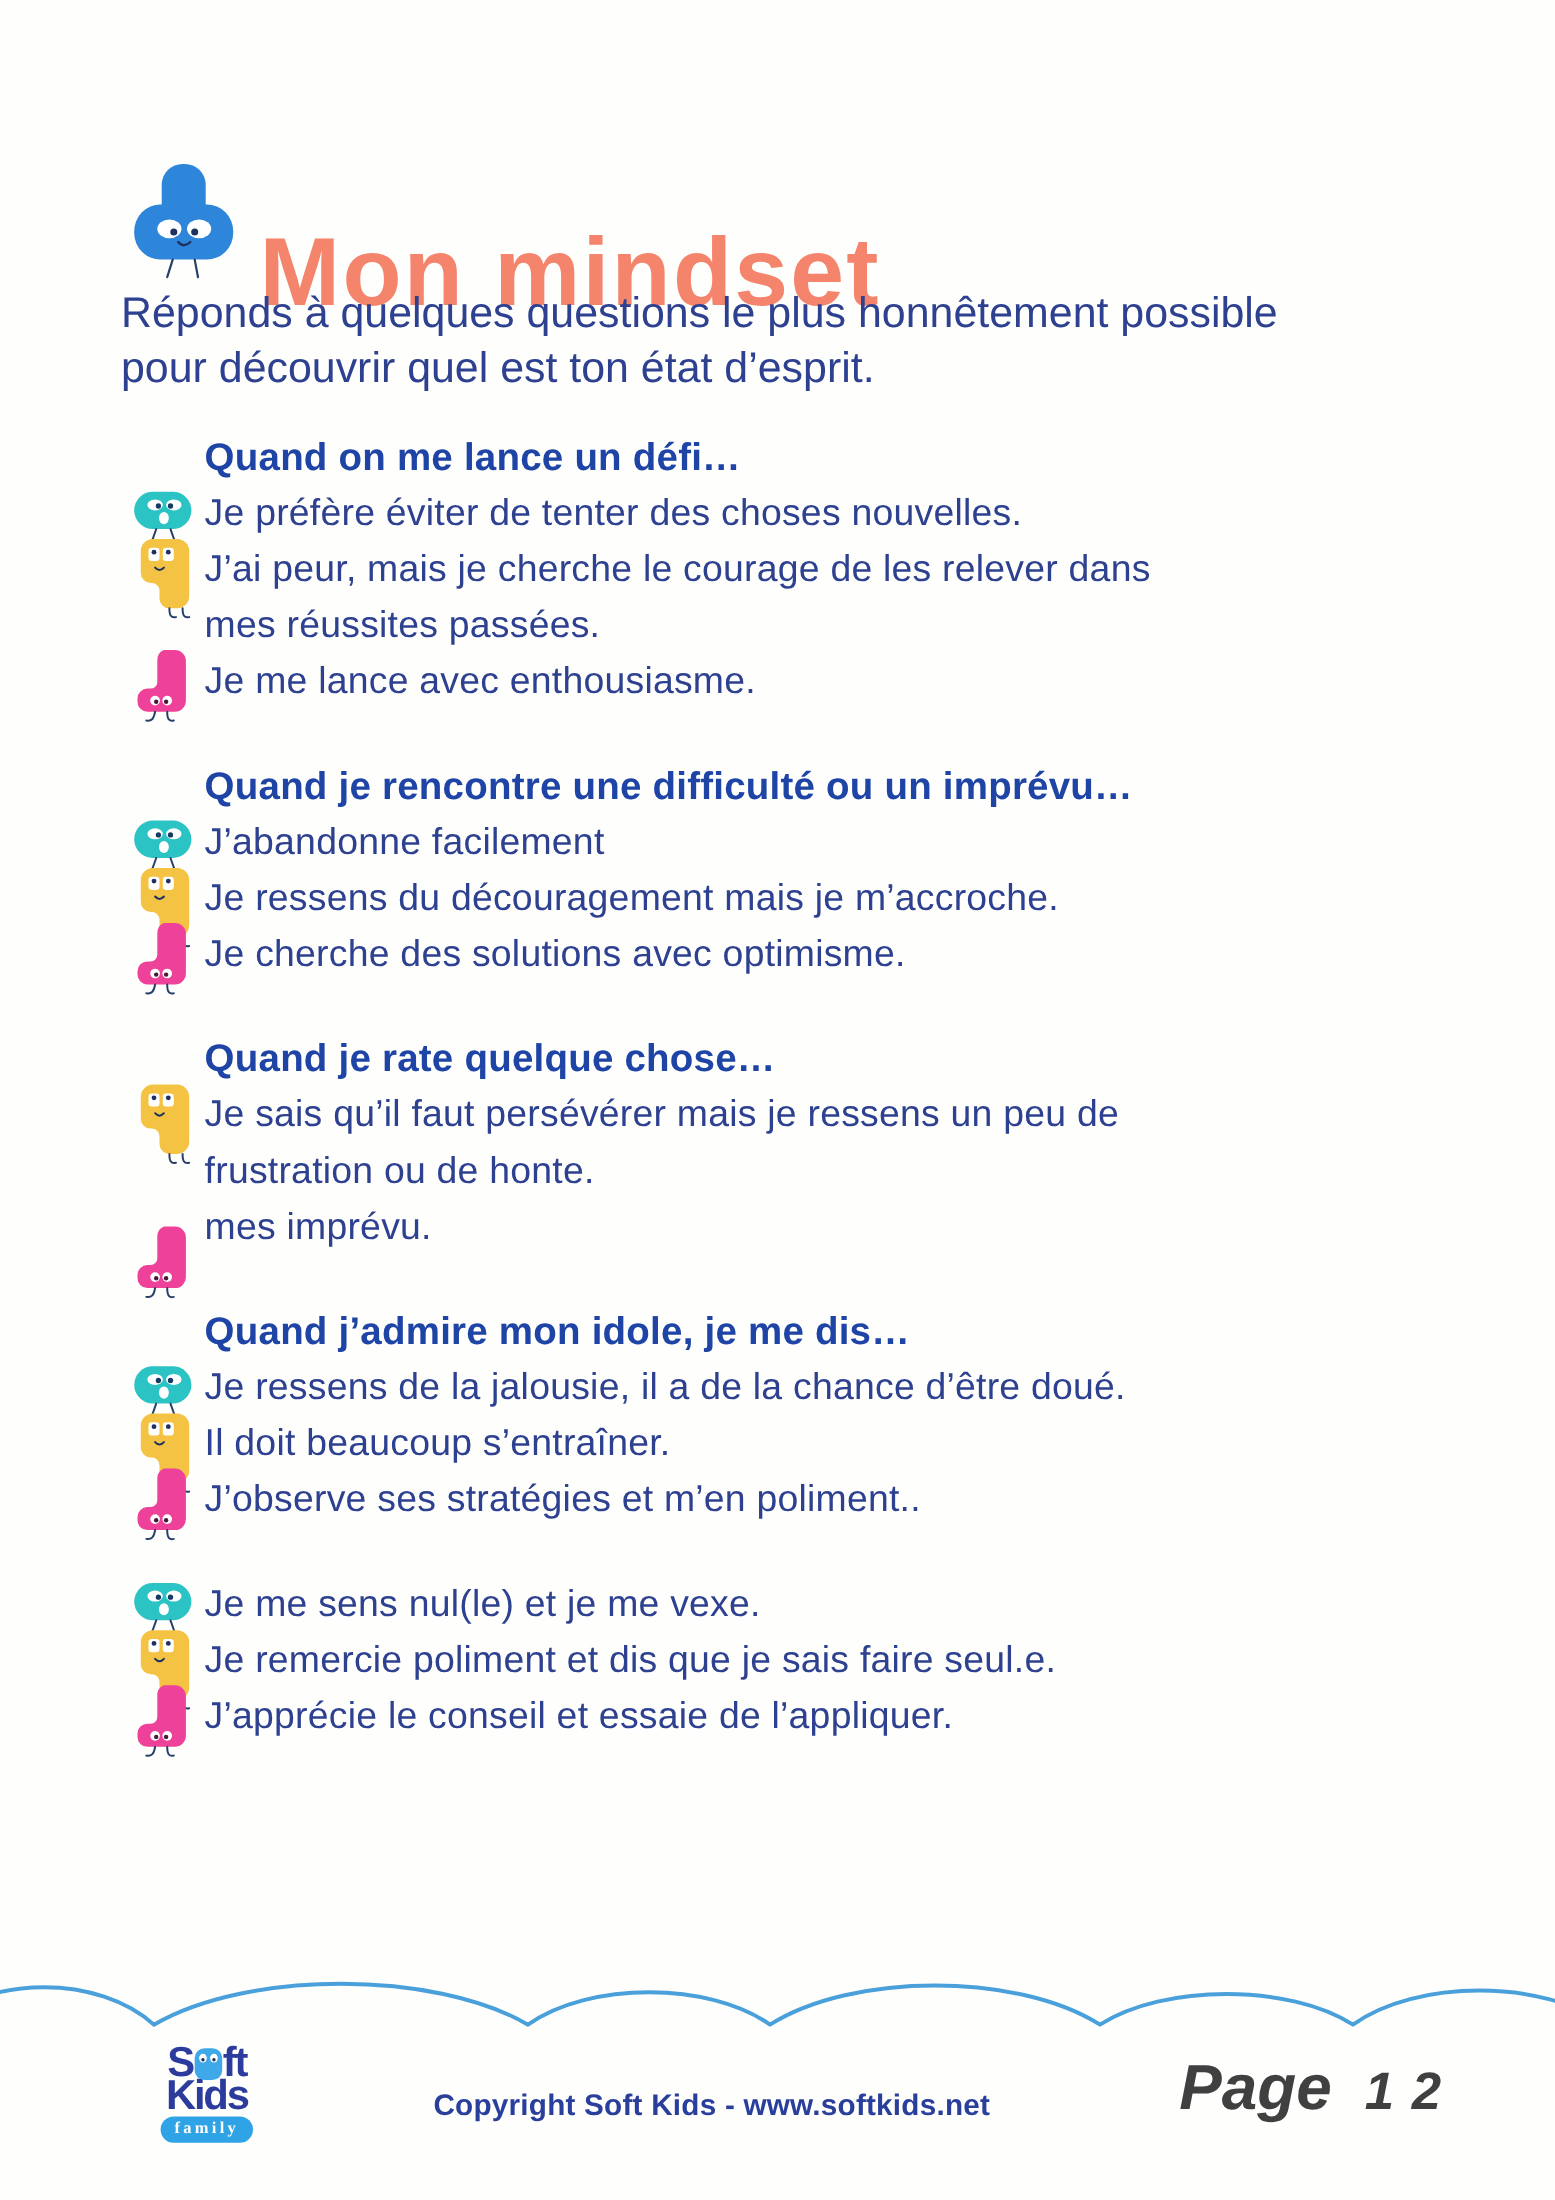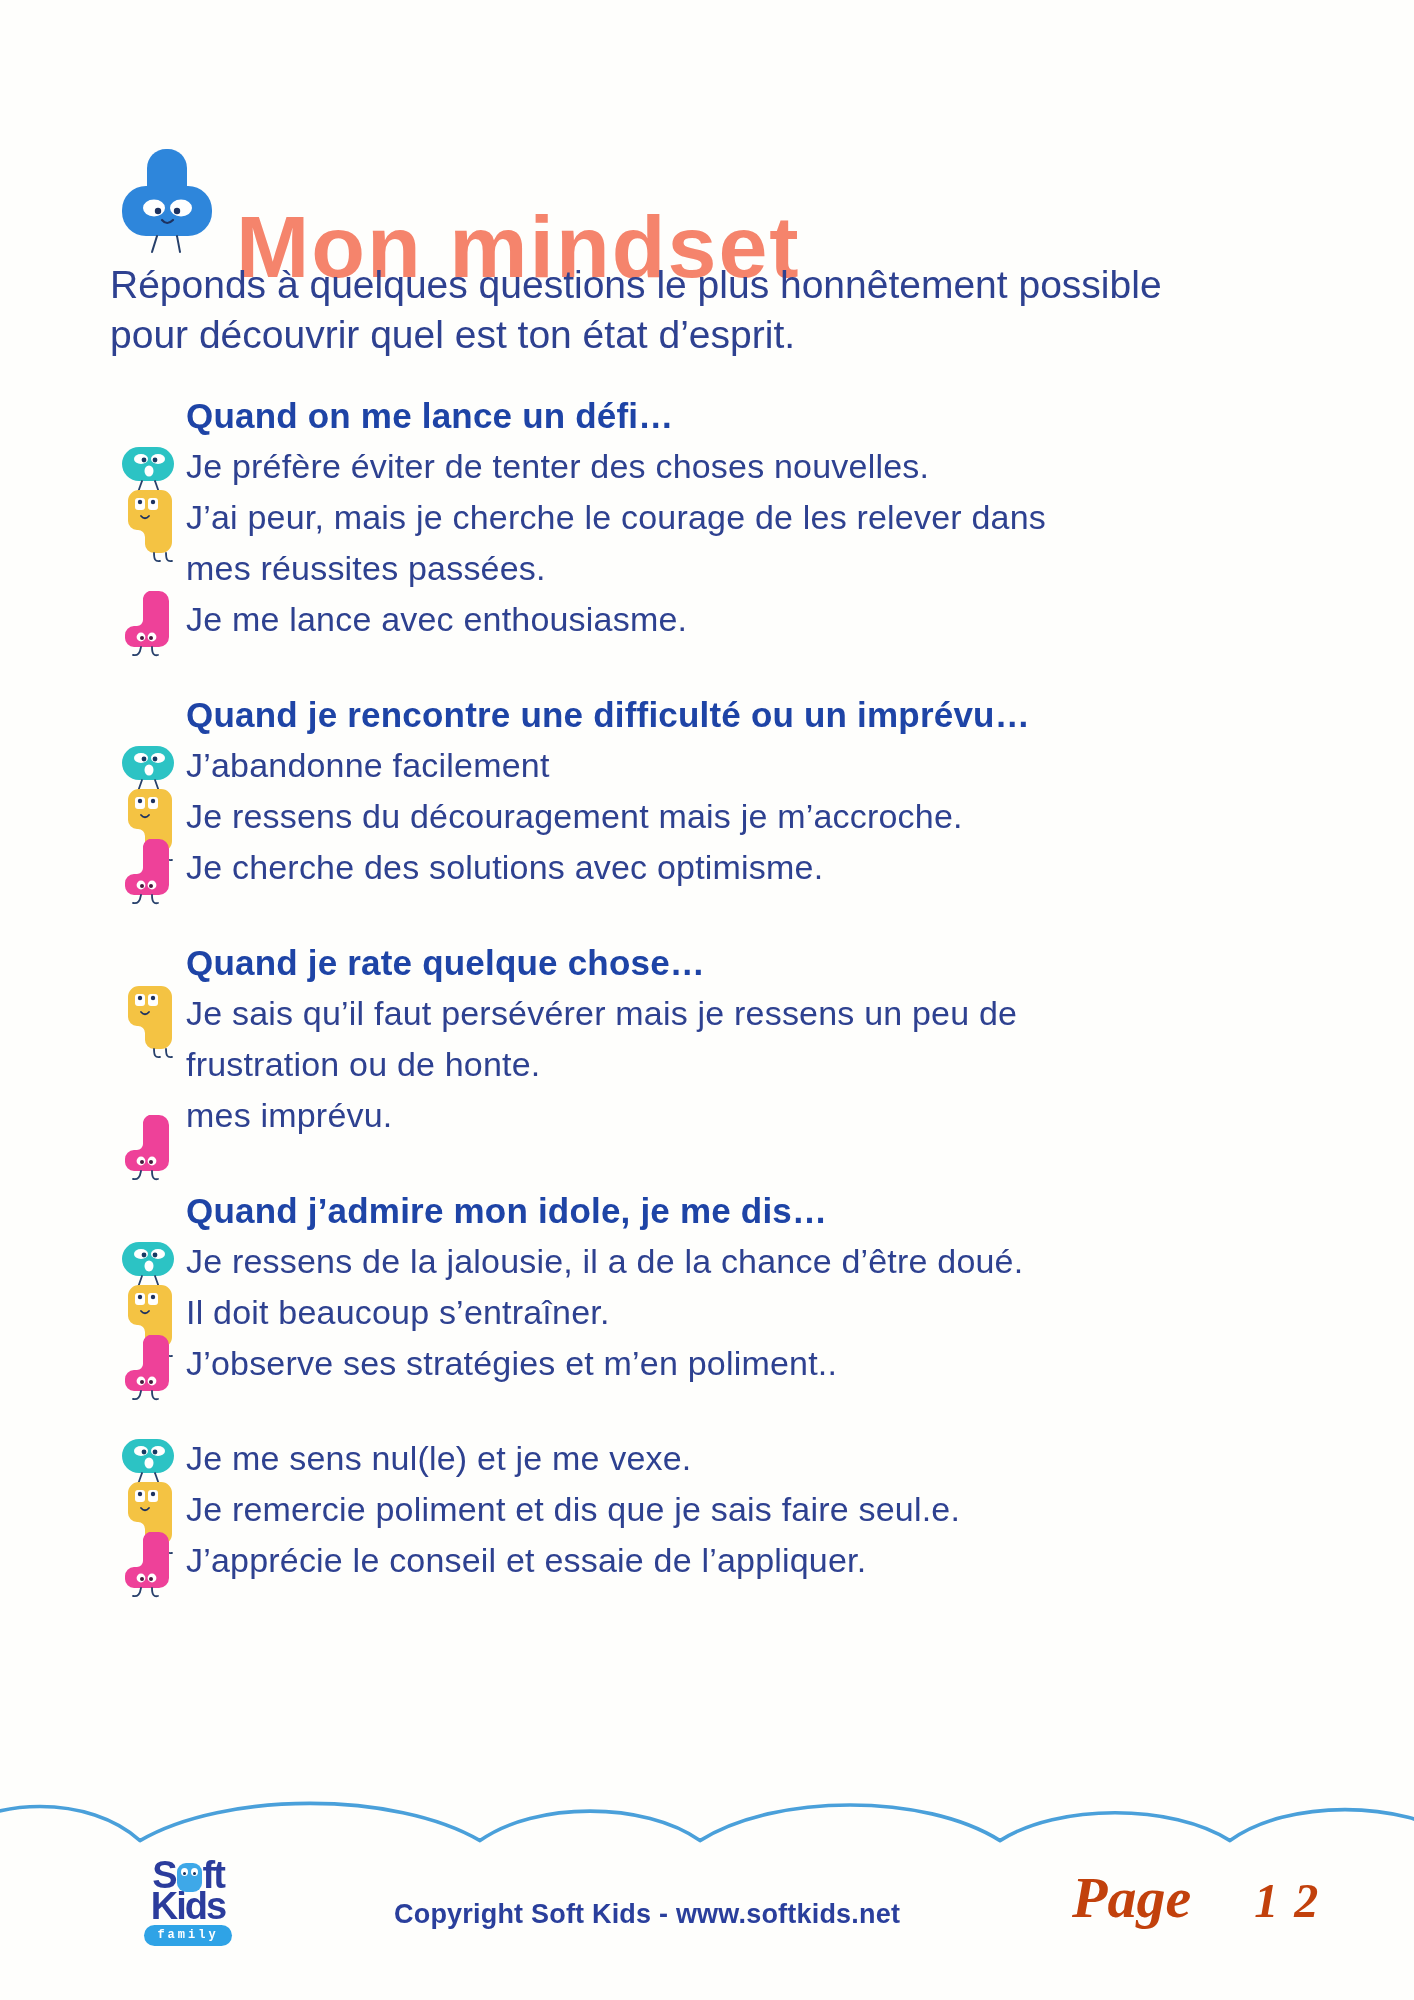--- a/index.html
+++ b/index.html
@@ -33,27 +33,27 @@
   .wave{position:absolute;top:1791px;left:0;width:1414px;height:62px;}
   .logo{position:absolute;top:1861px;left:136px;width:104px;text-align:center;color:#2b3c9c;}
   .logo-word{font-size:38px;font-weight:700;line-height:29px;letter-spacing:-2px;}
   .logo-o{display:inline-block;width:25px;height:29px;background:#3ea8e8;border-radius:9px;
           vertical-align:-4px;position:relative;margin:0 1px;}
   .logo-o .eye{position:absolute;top:5px;width:7px;height:8px;background:#fff;border-radius:50%;}
   .logo-o .eye.l{left:4px;}.logo-o .eye.r{right:4px;}
   .logo-o .eye::after{content:"";position:absolute;bottom:1px;left:2px;width:3.5px;height:3.5px;
           background:#16305e;border-radius:50%;}
   .logo-family{display:inline-block;margin-top:4px;background:#2fa3e6;color:#fff;
-          font-family:Liberation Mono, monospace;font-size:12px;font-weight:700;
+          font-family:Liberation Serif, serif;font-size:15px;font-weight:700;
           letter-spacing:3px;padding:3px 13px 4px;border-radius:13px;text-align:right;}
   .copyright{position:absolute;top:1899px;left:394px;font-size:27px;font-weight:700;
           color:#2a3f9c;letter-spacing:0.2px;}
-  .pageno{position:absolute;top:1864px;left:1072px;color:#c2410c;
-          font-family:Liberation Serif, serif;font-style:italic;font-weight:700;
-          display:flex;align-items:baseline;gap:33px;}
+  .pageno{position:absolute;top:1864px;left:1072px;color:#404040;
+          font-family:Liberation Sans, sans-serif;font-style:italic;font-weight:700;
+          display:flex;align-items:baseline;}
   .pageno .word{font-size:58px;}
   .pageno .num{font-size:48px;letter-spacing:16px;margin-left:30px;}
   .defs{position:absolute;width:0;height:0;}
 </style>
 </head>
 <body>
 
 <svg class="defs" aria-hidden="true">
   <defs>
     <symbol id="char-blue" viewBox="0 0 92 106">

